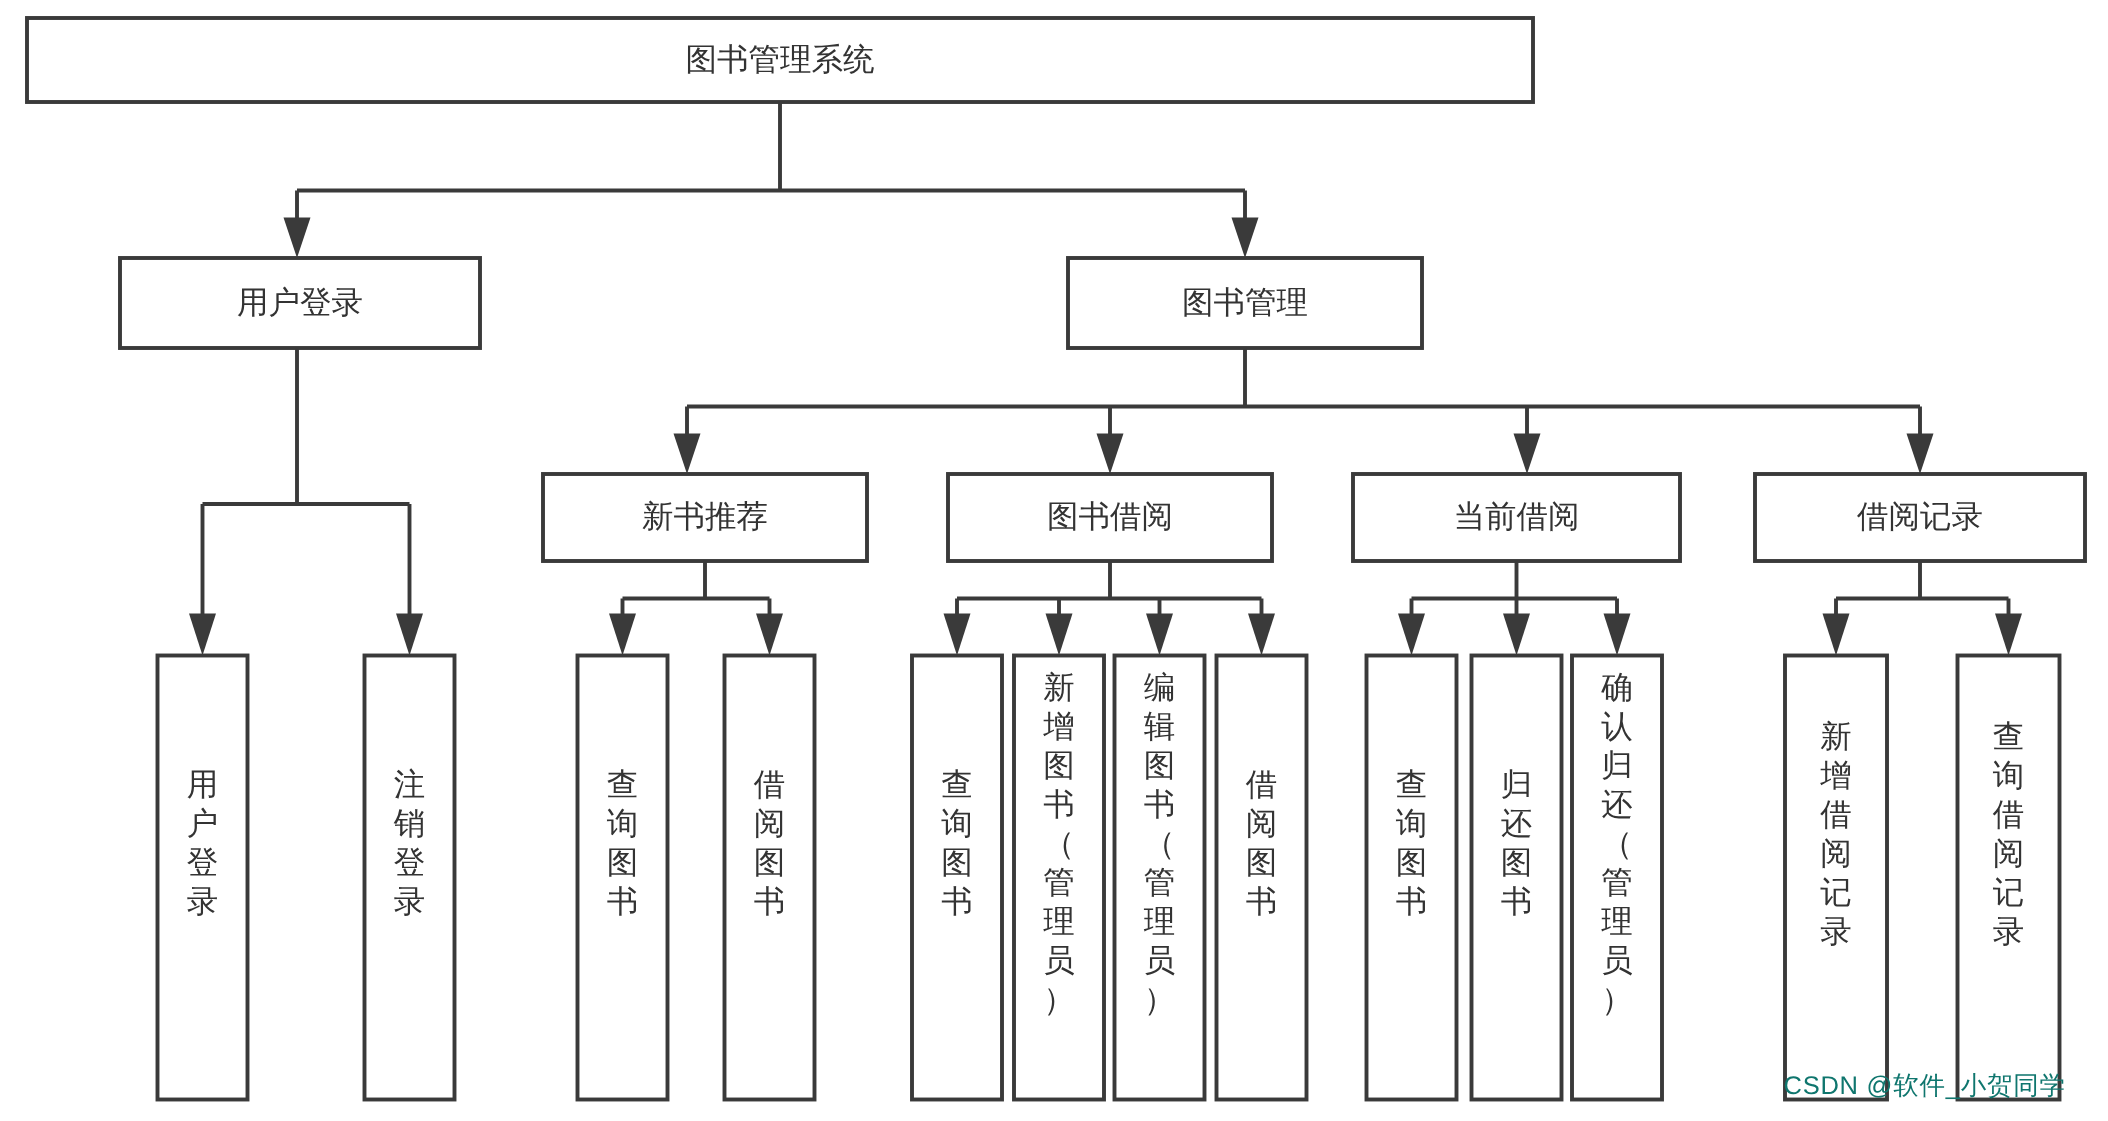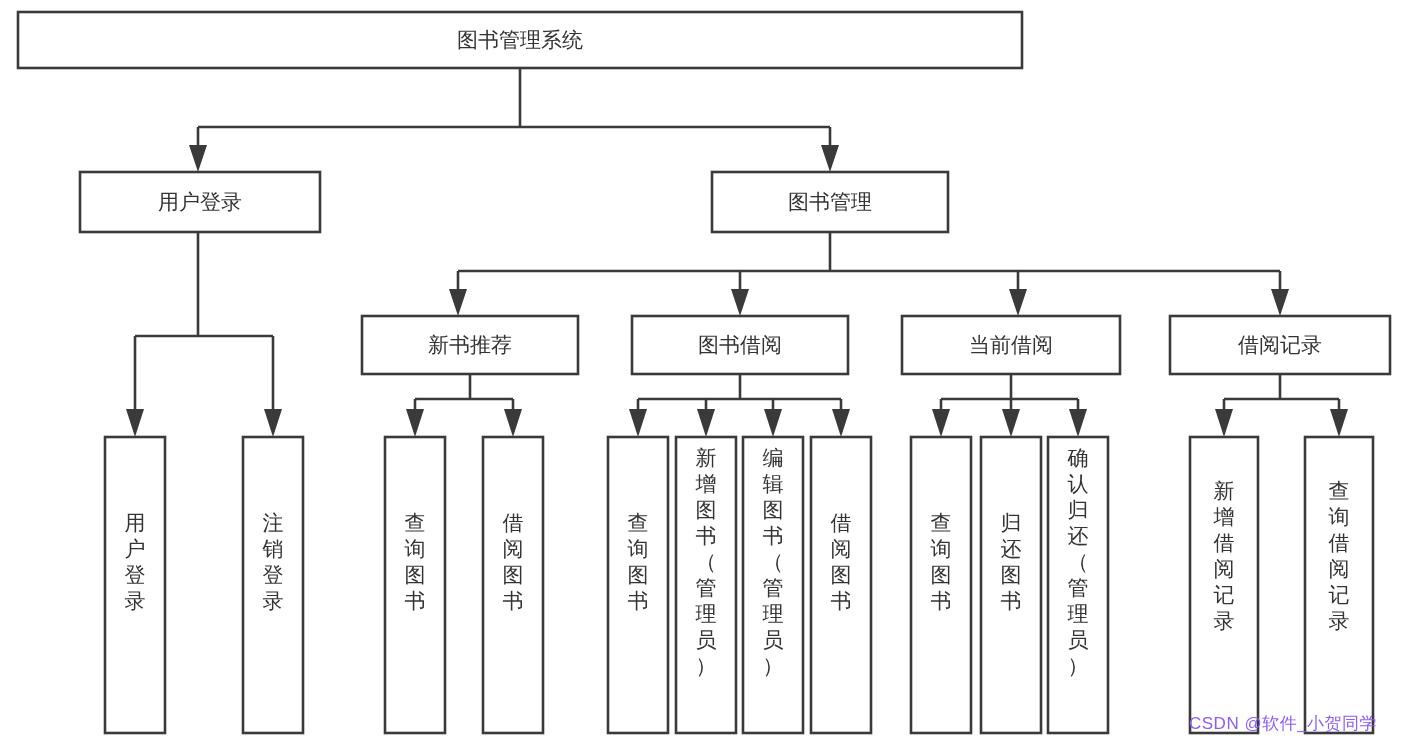--- a/index.html
+++ b/index.html
@@ -51,21 +51,21 @@
   .node-label-vert {
     font-family: "Liberation Sans", "DejaVu Sans", sans-serif;
     fill: #333333;
     font-size: 21px;
     text-anchor: middle;
   }
   .watermark {
     position: absolute;
     font-family: "Liberation Sans", "DejaVu Sans", sans-serif;
     font-size: 17px;
-    color: #8b5cf6;
+    color: #0f766e;
     white-space: nowrap;
     left: 1189px;
     top: 712px;
     letter-spacing: 0.5px;
   }
 </style>
 </head>
 <body>
 
 <div id="diagram-root">

